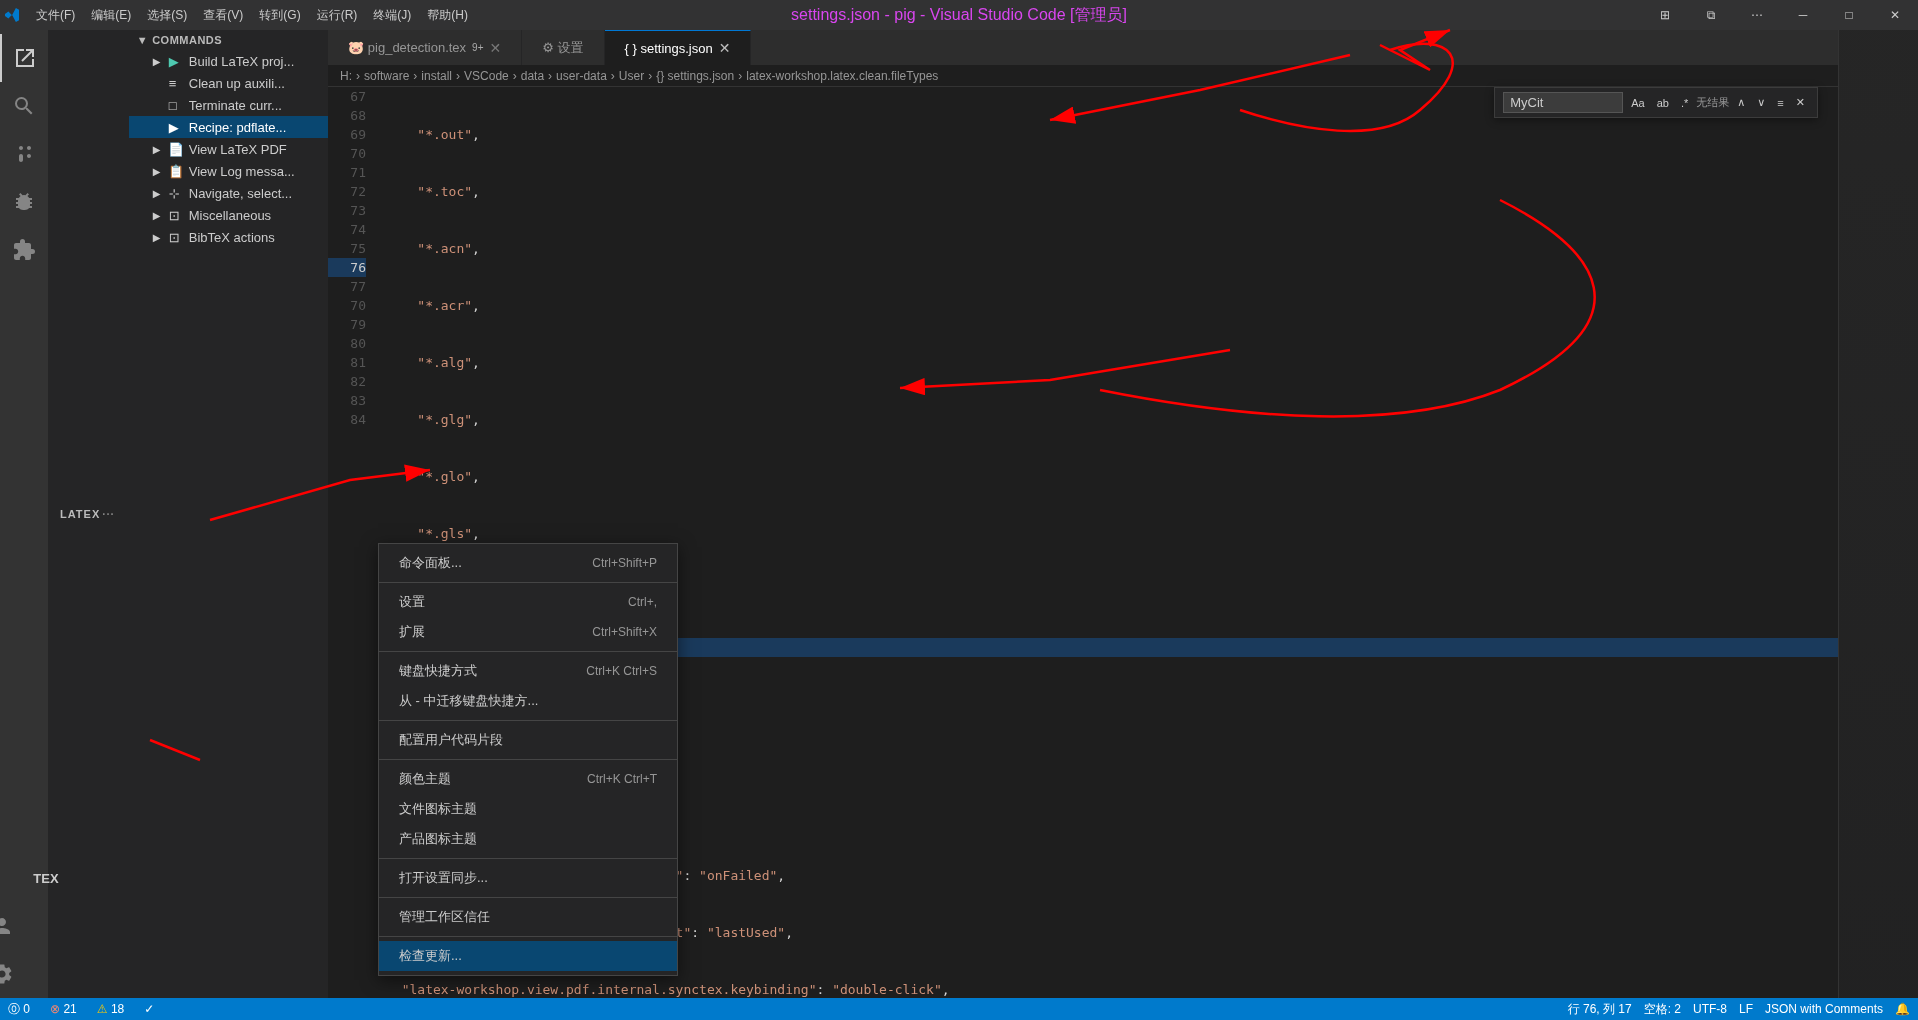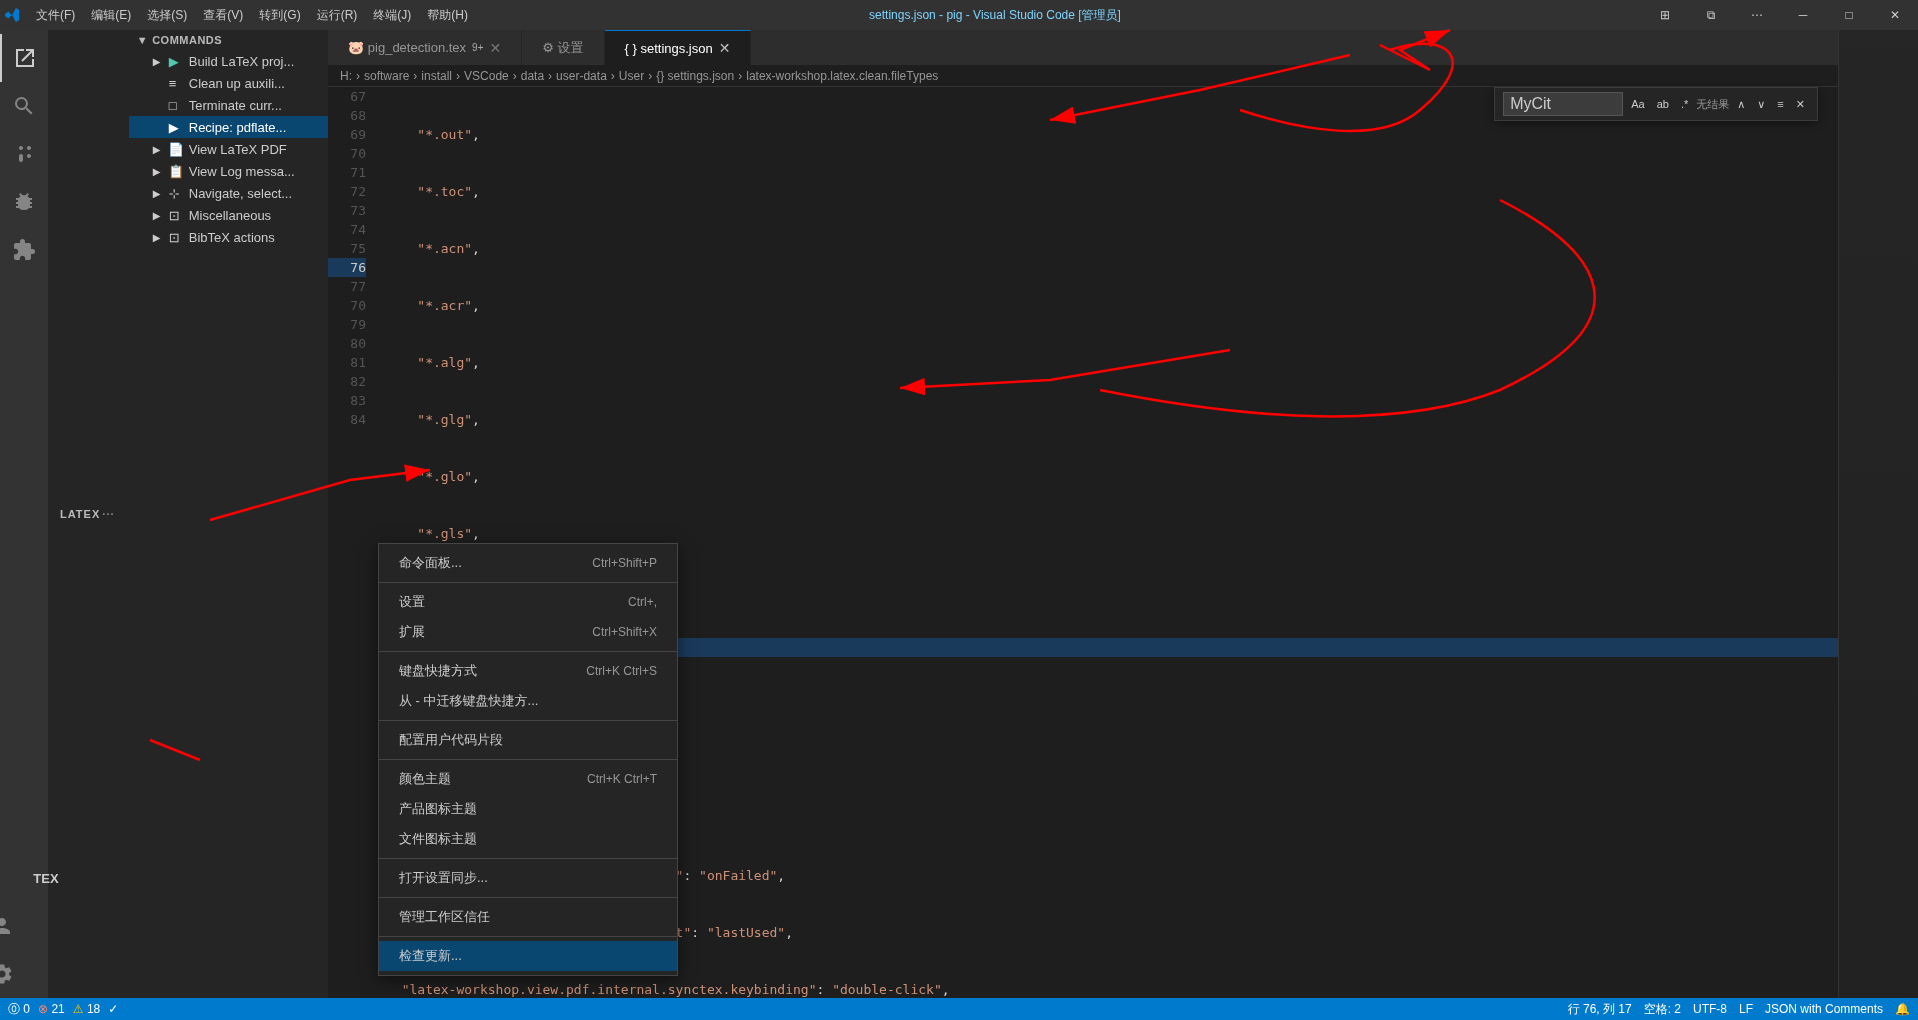--- a/index.html
+++ b/index.html
@@ -18,21 +18,21 @@
       width: 16px; height: 16px; margin-right: 8px;
     }
     .title-bar-menu {
       display: flex; gap: 0;
     }
     .title-bar-menu-item {
       padding: 0 8px; font-size: 12px; color: #cccccc; cursor: pointer; height: 30px; line-height: 30px;
     }
     .title-bar-title {
       position: absolute; left: 50%; transform: translateX(-50%);
-      font-size: 12px; color: #7dd3fc; margin-left: 36px;
+      font-size: 16px; color: #d946ef;
     }
     .title-bar-controls {
       position: absolute; right: 0; display: flex;
     }
     .title-bar-control {
       width: 46px; height: 30px; display: flex; align-items: center; justify-content: center;
       font-size: 12px; cursor: pointer; color: #cccccc;
     }
 
     
@@ -100,21 +100,21 @@
     .breadcrumb-item { cursor: pointer; }
 
     
     .find-widget {
       position: absolute; top: 57px; right: 20px; background: #252526; border: 1px solid #3c3c3c;
       display: flex; align-items: center; padding: 4px 8px; gap: 4px; z-index: 10;
       box-shadow: 0 2px 8px rgba(0,0,0,0.4);
     }
     .find-input {
       background: #3c3c3c; border: 1px solid #555; color: #cccccc; padding: 2px 6px;
-      font-size: 16px; width: 120px; outline: none;
+      font-size: 13px; width: 120px; outline: none;
     }
     .find-btn {
       background: none; border: none; color: #cccccc; cursor: pointer; padding: 2px 4px; font-size: 11px;
     }
     .find-result { font-size: 11px; color: #969696; }
 
     
     .code-editor {
       flex: 1; overflow: auto; display: flex; position: relative;
     }
@@ -130,21 +130,21 @@
     .code-line { height: 19px; }
     .code-line.highlighted { background: #1a3a5c; }
 
     .string { color: #ce9178; }
 
     
     .status-bar {
       height: 22px; background: #007acc; display: flex; align-items: center; padding: 0 8px;
       font-size: 12px; color: #ffffff; justify-content: space-between;
     }
-    .status-left { display: flex; align-items: center; gap: 8px; }
+    .status-left { display: flex; align-items: center; gap: 20px; }
     .status-right { display: flex; align-items: center; gap: 12px; }
     .status-item { cursor: pointer; white-space: nowrap; }
 
     
     .context-menu {
       position: absolute; left: 50px; bottom: 22px; width: 300px;
       background: #252526; border: 1px solid #454545; box-shadow: 0 4px 16px rgba(0,0,0,0.5);
       z-index: 100; padding: 4px 0;
     }
     .menu-item {
@@ -429,24 +429,24 @@
       <div class="menu-separator"></div>
       <div class="menu-item">
         <span>配置用户代码片段</span>
       </div>
       <div class="menu-separator"></div>
       <div class="menu-item">
         <span>颜色主题</span>
         <span class="menu-shortcut">Ctrl+K Ctrl+T</span>
       </div>
       <div class="menu-item">
+        <span>文件图标主题</span>
+      </div>
+      <div class="menu-item">
         <span>产品图标主题</span>
-      </div>
-      <div class="menu-item">
-        <span>文件图标主题</span>
       </div>
       <div class="menu-separator"></div>
       <div class="menu-item">
         <span>打开设置同步...</span>
       </div>
       <div class="menu-separator"></div>
       <div class="menu-item">
         <span>管理工作区信任</span>
       </div>
       <div class="menu-separator"></div>

